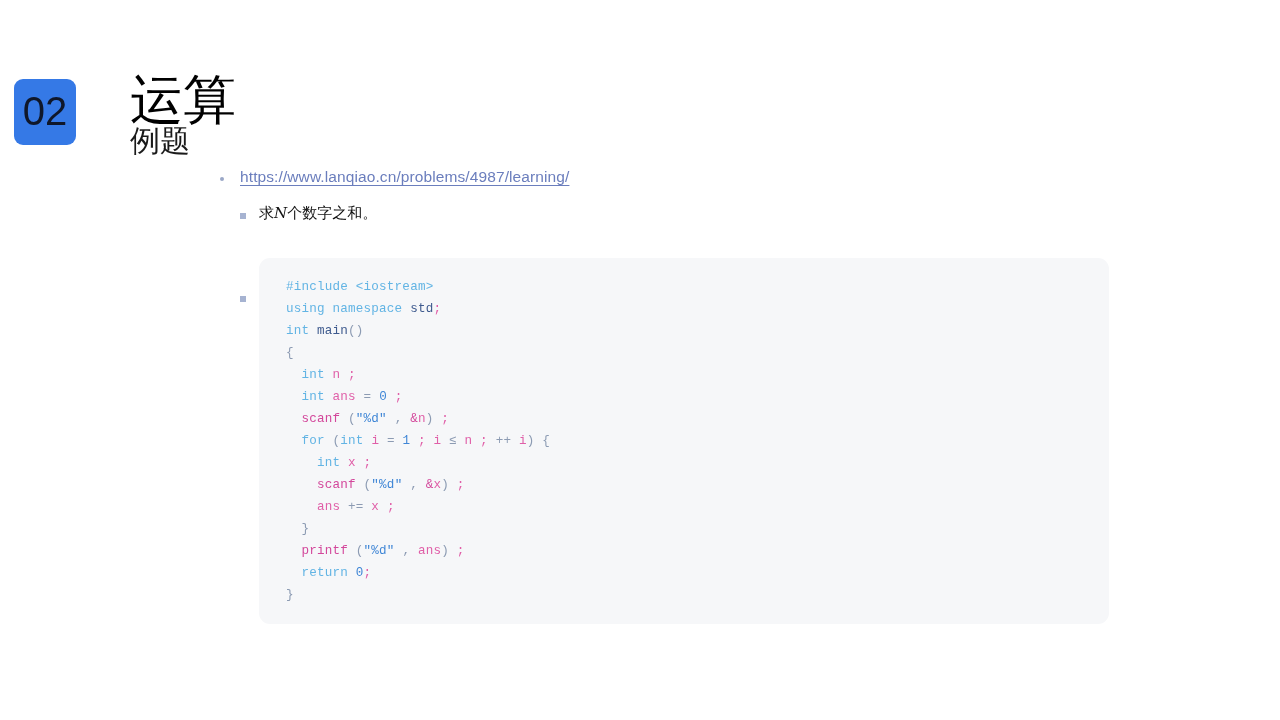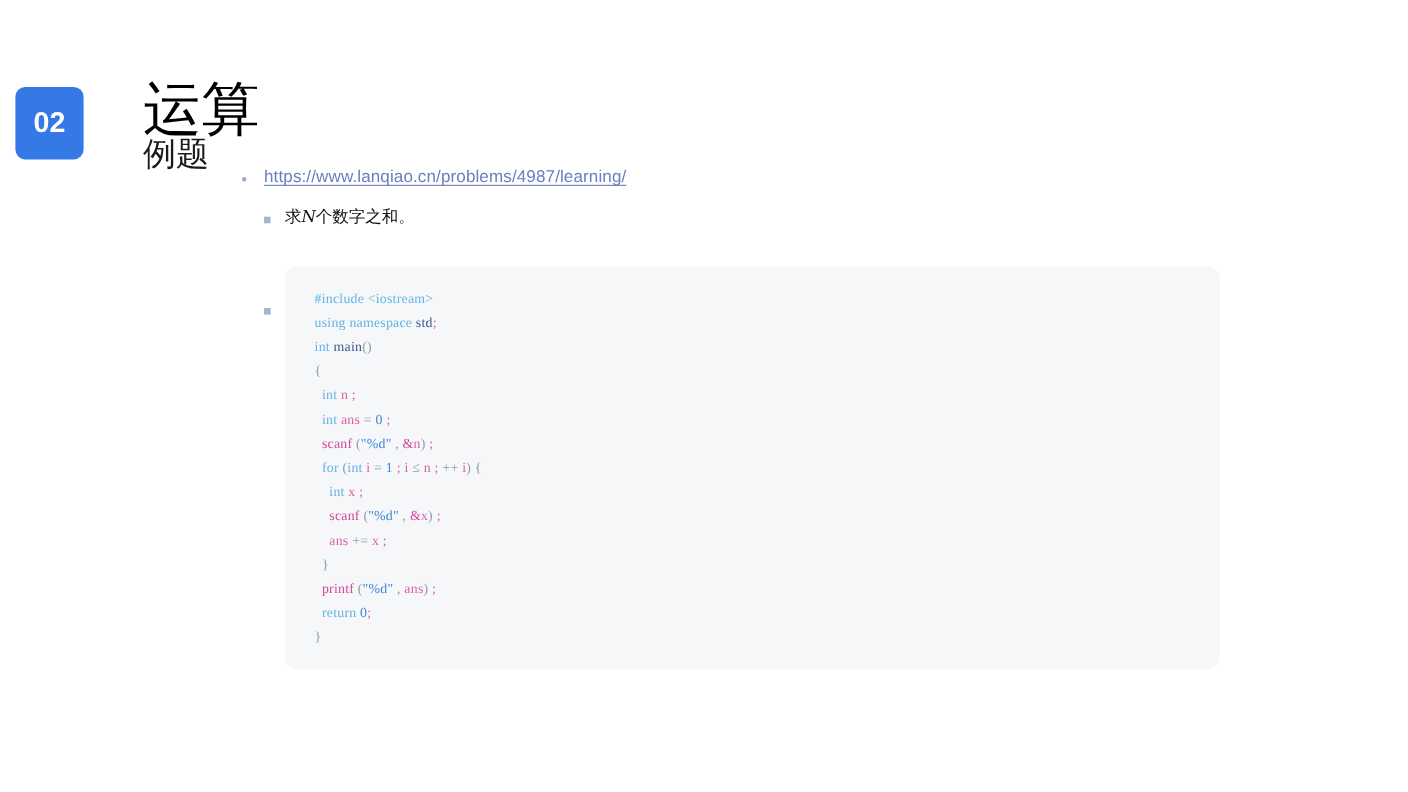--- a/index.html
+++ b/index.html
@@ -27,24 +27,24 @@
     width: 62px;
     height: 66px;
     background: #3579e6;
     border-radius: 9px;
     display: flex;
     align-items: center;
     justify-content: center;
     flex: none;
   }
   .section-badge-num {
-    color: #ffffff;
+    color: #0f172a;
     font-family: "Liberation Sans", sans-serif;
-    font-size: 26px;
-    font-weight: 700;
+    font-size: 40px;
+    font-weight: 400;
     letter-spacing: 0px;
     line-height: 1;
     padding-bottom: 2px;
   }
   .title-wrap {
     margin-left: 36px;
     display: flex;
     align-items: baseline;
     position: relative;
     top: 11px;
@@ -63,21 +63,21 @@
     color: #1a1a1a;
     line-height: 1;
     letter-spacing: 0px;
     margin-left: 18px;
   }
 
   
   .content {
     position: absolute;
     left: 0;
-    top: 152px;
+    top: 168px;
     width: 1280px;
   }
 
   .bullet-l1 {
     display: flex;
     align-items: flex-start;
     margin-left: 220px;
   }
   .bullet-dot {
     width: 4px;
@@ -141,21 +141,21 @@
   .code-card {
     width: 850px;
     background: #f6f7f9;
     border-radius: 11px;
     padding: 18px 0 18px 0;
     box-sizing: border-box;
   }
   pre.code {
     margin: 0;
     padding: 0 0 0 27px;
-    font-family: Liberation Serif, serif;
+    font-family: Liberation Mono, monospace;
     font-size: 12.6px;
     line-height: 22px;
     color: #5b6b85;
     white-space: pre;
     letter-spacing: 0.2px;
   }
 
   
   .tk-kw   { color: #62b4e4; }   
   .tk-pre  { color: #62b4e4; }   

